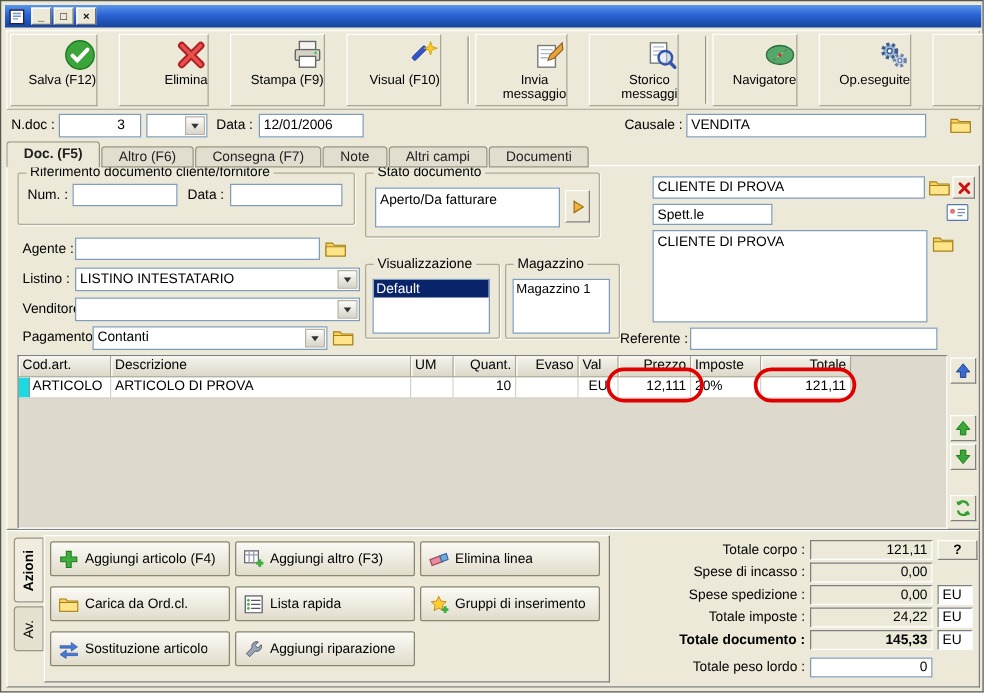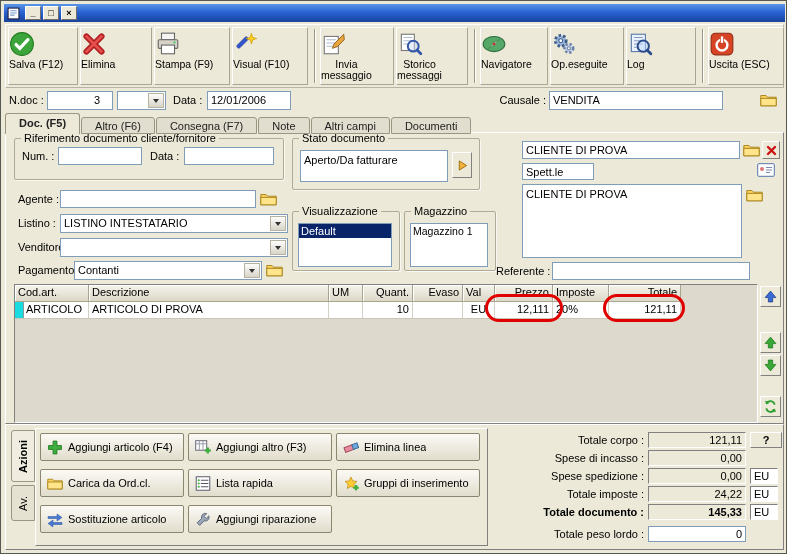--- a/index.html
+++ b/index.html
@@ -11,21 +11,21 @@
   .twicon{width:13px;height:13px;margin:0 3px 0 1px;flex:none;}
   .twicon svg{width:13px;height:13px;display:block;}
   .ttext{color:#fff;font-weight:bold;font-size:11px;white-space:nowrap;overflow:hidden;text-shadow:1px 1px 1px #12357e;flex:1;}
   .wbtns{display:flex;flex:none;}
   .wbtn{width:16px;height:14px;margin-left:2px;background:#ECE9D8;border:1px solid;border-color:#fff #6e6e6e #6e6e6e #fff;
     font-size:9px;line-height:11px;font-weight:bold;text-align:center;padding:0;color:#000;}
   
   .toolbar{position:absolute;left:4px;top:23px;width:779px;height:64px;display:flex;align-items:center;padding:0 2px;
     border:1px solid;border-color:#fff #B8B4A4 #B8B4A4 #fff;}
   .tbtn{height:58px;background:#ECE9D8;border:1px solid;border-color:#fff #AAA694 #AAA694 #fff;display:flex;flex-direction:column;
-    align-items:flex-start;padding-top:3px;font-size:10.5px;margin-right:2px;flex:none;}
+    align-items:flex-end;padding-top:3px;font-size:10.5px;margin-right:17px;flex:none;}
   .tico{width:26px;height:26px;flex:none;}
   .tico svg{width:26px;height:26px;display:block;}
   .tlbl{margin-top:2px;line-height:11px;text-align:center;white-space:pre-line;color:#000;}
   .tsep{width:2px;height:54px;border-left:1px solid #9a9684;border-right:1px solid #fff;margin:0 4px;flex:none;}
   
   .lbl{position:absolute;font-size:11px;color:#000;white-space:nowrap;}
   .inp{position:absolute;background:#fff;border:1px solid #7F9DB9;font-size:11px;line-height:16px;padding:0 3px;
     overflow:hidden;white-space:nowrap;height:19px;}
   .inp.ar{text-align:right;}
   .combo{position:absolute;background:#fff;border:1px solid #7F9DB9;font-size:11px;line-height:16px;padding-left:3px;height:19px;}
@@ -323,21 +323,21 @@
 
   <span class="lbl" style="left:8px;top:93px">N.doc :</span>
   <div class="inp ar" style="left:46px;top:90px;width:66px;padding-right:12px">3</div>
   <div class="combo" style="left:116px;top:90px;width:49px">
     <span class="cval"></span>
     <span class="cbtn"></span>
   </div>
   <span class="lbl" style="left:172px;top:93px">Data :</span>
   <div class="inp" style="left:206px;top:90px;width:84px">12/01/2006</div>
   <span class="lbl" style="left:493px;top:93px;width:52px;text-align:right">Causale :</span>
-  <div class="inp" style="left:548px;top:90px;width:174px">VENDITA</div>
+  <div class="inp" style="left:548px;top:90px;width:192px">VENDITA</div>
   <span class="fico" style="left:759px;top:92px">
       <svg>
         <use href="#i-folder"></use>
       </svg>
     </span>
 
   <div class="tabs">
     <div class="tab active">Doc. (F5)</div>
     <div class="tab">Altro (F6)</div>
     <div class="tab">Consegna (F7)</div>
@@ -416,21 +416,21 @@
         <svg>
           <use href="#i-folder"></use>
         </svg>
       </span>
     <button class="pbtn" style="left:756px;top:8px;width:18px;height:18px;background:#ECE9D8">
       <svg style="width:11px;height:11px">
           <use href="#i-xred"></use>
         </svg>
     </button>
 
-    <div class="inp" style="left:516px;top:30px;width:72px;height:17px">Spett.le</div>
+    <div class="inp" style="left:516px;top:30px;width:96px;height:17px">Spett.le</div>
     <span style="position:absolute;left:751px;top:30px;width:18px;height:14px"><svg style="width:18px;height:14px">
           <use href="#i-contact"></use>
         </svg></span>
 
     <div class="txtarea" style="left:516px;top:51px;width:220px;height:74px">CLIENTE DI PROVA</div>
     <span class="fico" style="left:740px;top:55px">
         <svg>
           <use href="#i-folder"></use>
         </svg>
       </span>

